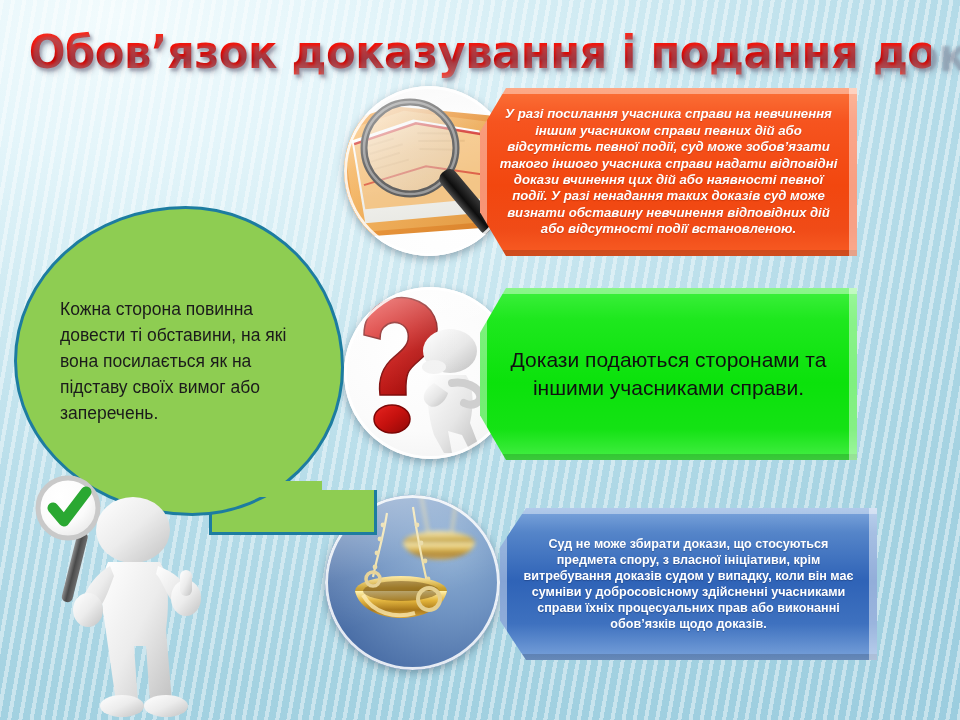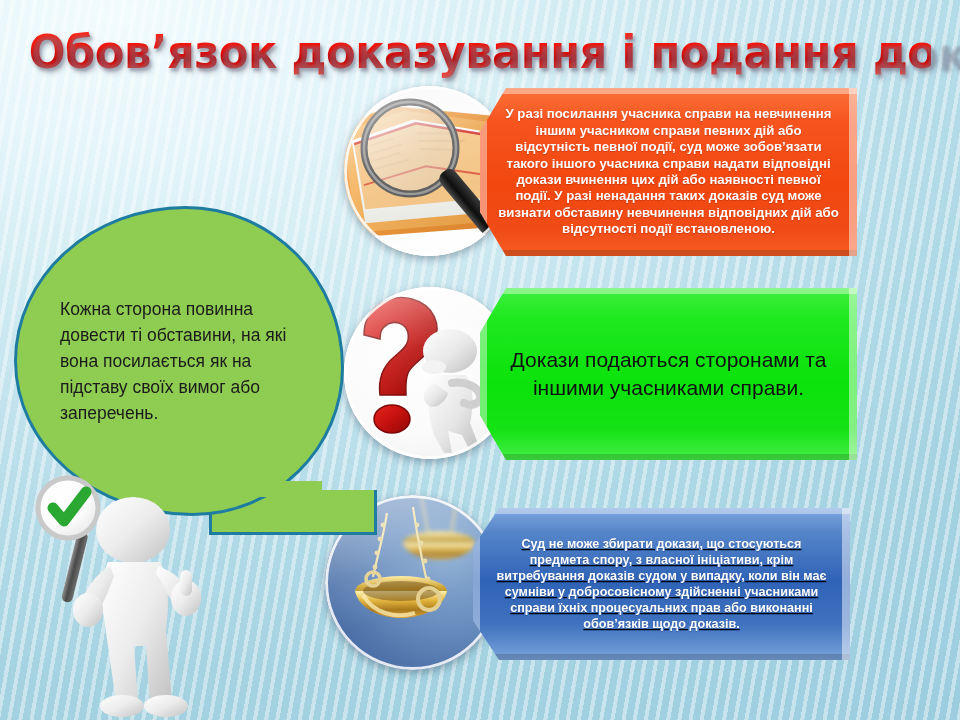--- a/index.html
+++ b/index.html
@@ -88,27 +88,27 @@
   }
   .banner p{
     position:relative;margin:0;padding:0 18px;text-align:center;color:#fff;
     z-index:2;
   }
 
   #banner-orange{left:480px;top:88px;width:377px;height:168px;}
   #banner-orange .inner{background:linear-gradient(180deg,#f96a33 0%,#f6541f 22%,#f24a13 55%,#ee4612 78%,#e8busy 100%);}
   #banner-orange .inner{background:linear-gradient(180deg,#fa7036 0%,#f6531e 20%,#f24810 58%,#ef4a16 82%,#f4estate 100%);}
   #banner-orange .inner{background:linear-gradient(180deg,#fb7239 0%,#f6541f 20%,#f2470f 58%,#f04b17 84%,#f85c24 100%);}
-  #banner-orange p{font-size:13.2px;line-height:16.4px;font-weight:bold;text-shadow:0 1px 1px rgba(140,30,0,.35);}
+  #banner-orange p{font-size:13.2px;line-height:16.4px;font-weight:bold;text-shadow:0 1px 1px rgba(140,30,0,.35);font-style:italic;}
 
   #banner-green{left:480px;top:288px;width:377px;height:172px;}
   #banner-green .inner{background:linear-gradient(180deg,#3ff03f 0%,#1ee81e 18%,#0be20b 55%,#14e214 82%,#46ef46 100%);}
   #banner-green p{font-size:21px;line-height:28px;color:#101010;text-shadow:none;}
 
-  #banner-blue{left:473px;top:508px;width:377px;height:152px;text-decoration:underline;}
+  #banner-blue{left:500px;top:508px;width:377px;height:152px;}
   #banner-blue .inner{background:linear-gradient(180deg,#7fa7dd 0%,#5585c9 16%,#2f63b7 48%,#3e71bf 76%,#7aa3db 100%);}
   #banner-blue p{font-size:12.6px;line-height:16px;font-weight:bold;text-shadow:0 1px 1px rgba(20,40,90,.40);}
 
   
   #bubble-wrap{position:absolute;left:14px;top:206px;width:348px;height:330px;}
   #bubble-tail{
     position:absolute;left:195px;top:284px;width:168px;height:45px;
     background:#8ecd52;border:3px solid #1d7ca0;border-top:none;
     box-sizing:border-box;
   }

